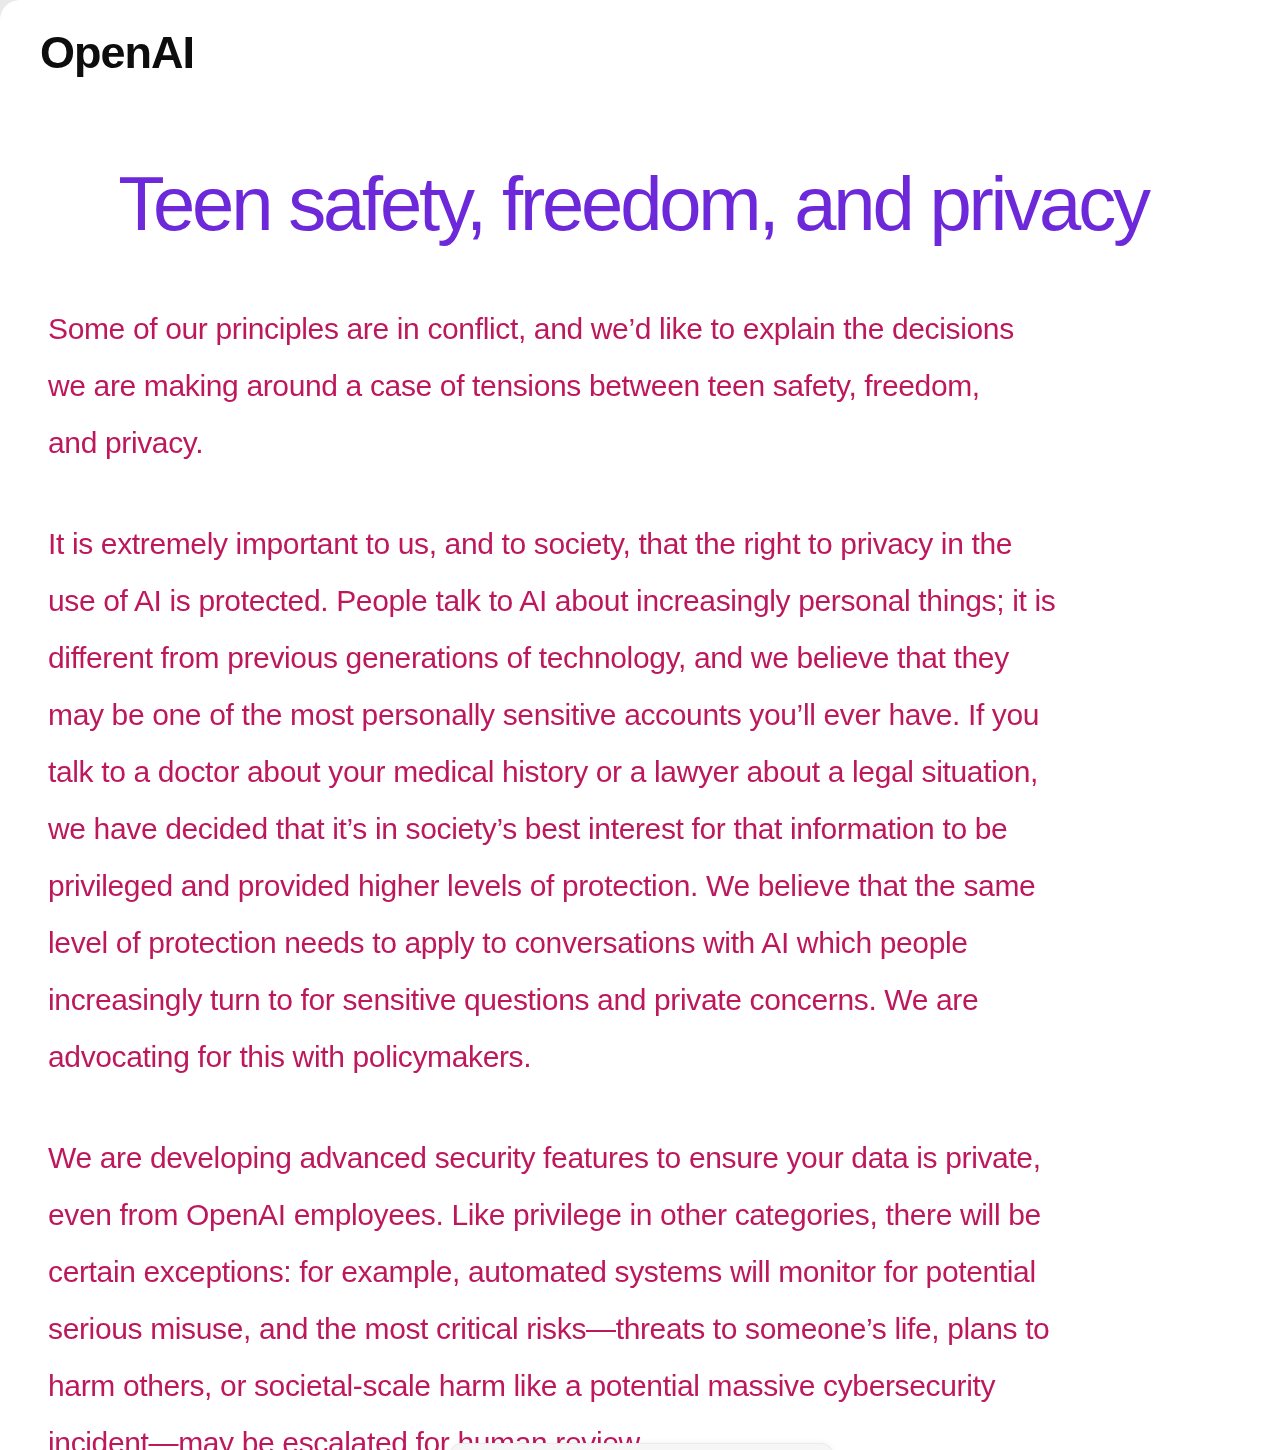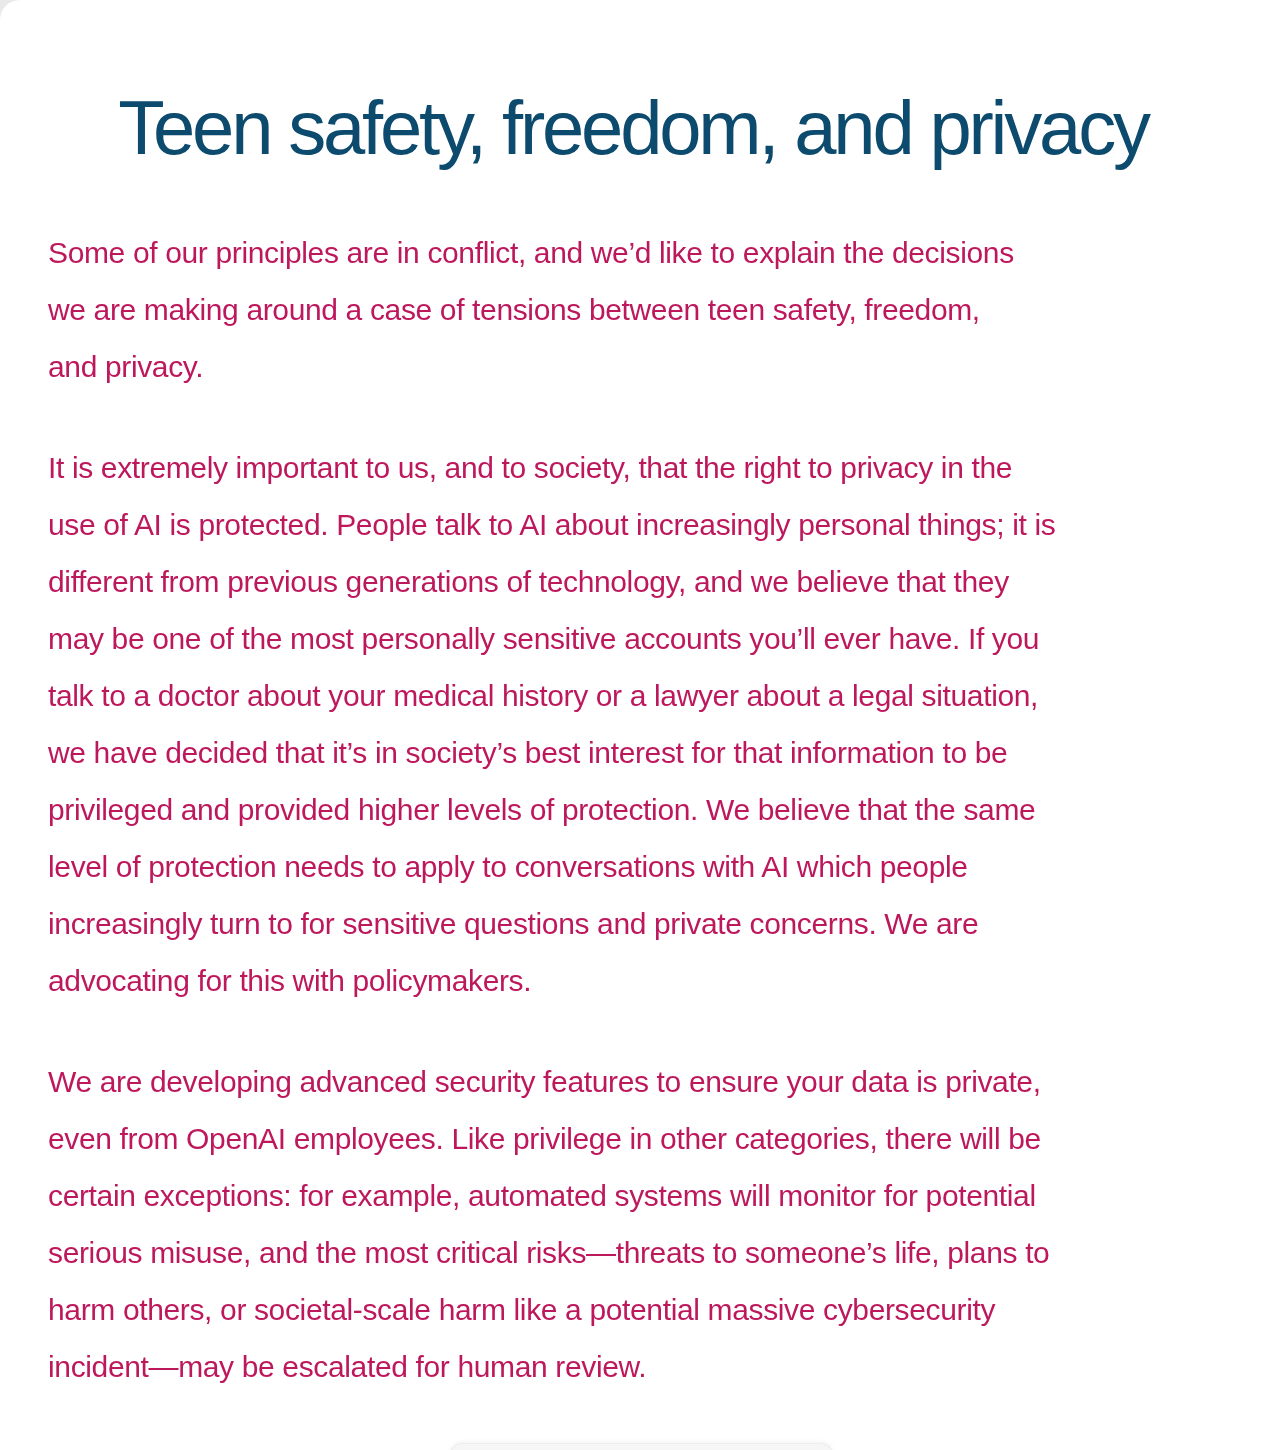--- a/index.html
+++ b/index.html
@@ -31,21 +31,21 @@
     text-decoration: none;
     cursor: pointer;
   }
   .article-title {
     margin-top: 86px;
     text-align: center;
     font-size: 76px;
     line-height: 84px;
     font-weight: 500;
     letter-spacing: -0.042em;
-    color: #0c4a6e;
+    color: #6d28d9;
     white-space: nowrap;
   }
   .article-body {
     margin-top: 54px;
     padding: 0 56px 0 48px;
   }
   .para {
     font-size: 30px;
     line-height: 57px;
     letter-spacing: -0.012em;
@@ -66,20 +66,23 @@
     border-radius: 12px 12px 0 0;
     box-shadow: 0 -1px 5px rgba(0,0,0,0.05);
     cursor: pointer;
   }
 </style>
 </head>
 <body>
 
 <div class="page">
 
+  <div class="header">
+    <a class="logo">OpenAI</a>
+  </div>
 
   <h1 class="article-title">Teen safety, freedom, and privacy</h1>
 
   <div class="article-body">
     <p class="para">Some of our principles are in conflict, and we’d like to explain the decisions
 we are making around a case of tensions between teen safety, freedom,
 and privacy.</p>
     <p class="para">It is extremely important to us, and to society, that the right to privacy in the
 use of AI is protected. People talk to AI about increasingly personal things; it is
 different from previous generations of technology, and we believe that they

